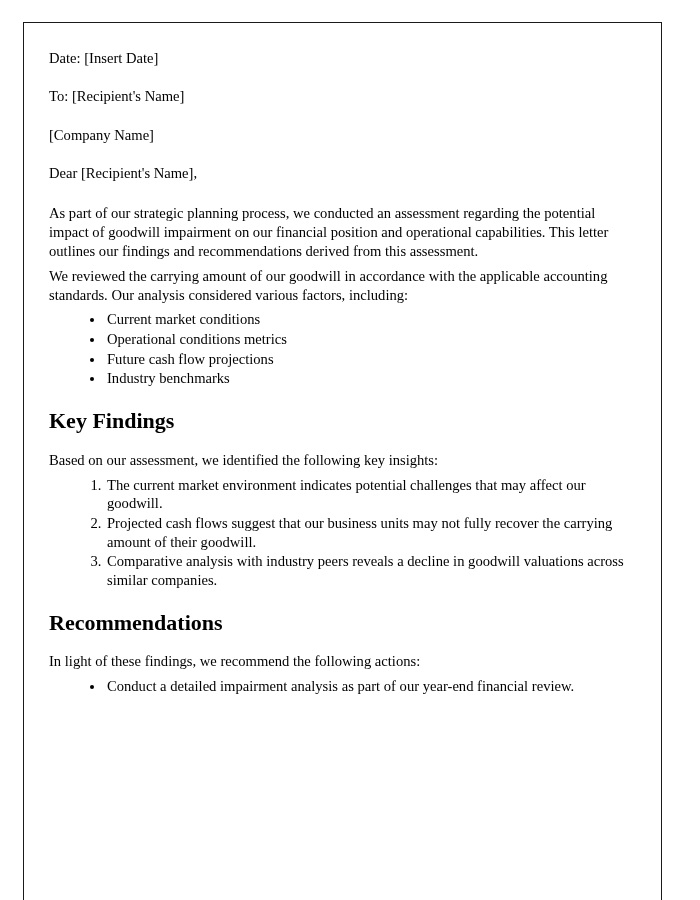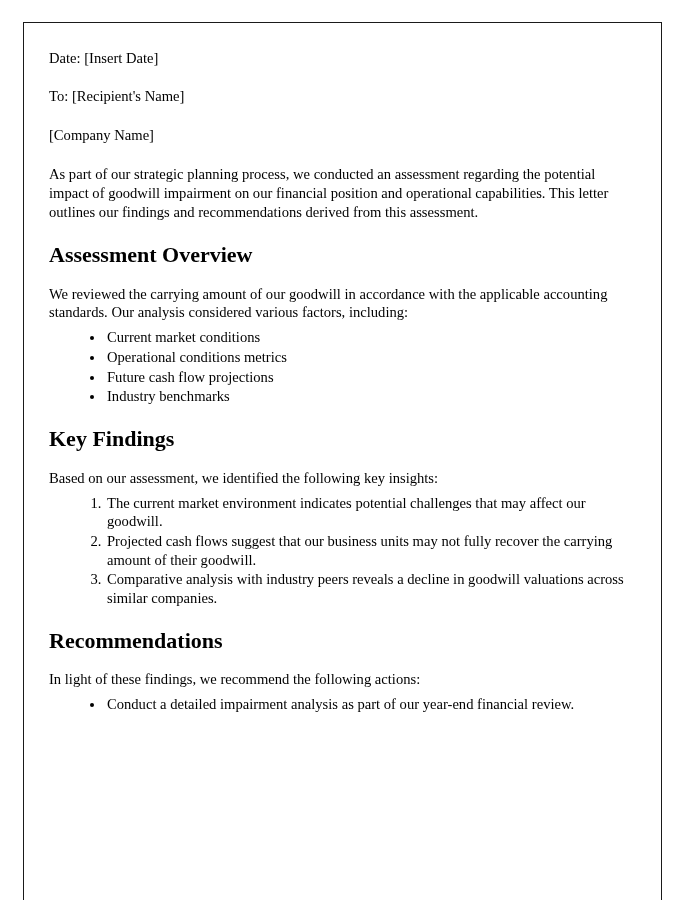--- a/index.html
+++ b/index.html
@@ -73,26 +73,26 @@
 <body>
 
 <div class="page">
   <div class="page-inner">
 
 
     <div class="intro-block">
       <p class="body-line">Date: [Insert Date]</p>
       <p class="body-line">To: [Recipient's Name]</p>
       <p class="body-line">[Company Name]</p>
+      <p class="body-line">Dear [Recipient's Name],</p>
     </div>
 
     <p class="body-para">As part of our strategic planning process, we conducted an assessment regarding the potential impact of goodwill impairment on our financial position and operational capabilities. This letter outlines our findings and recommendations derived from this assessment.</p>
 
     <section>
-      <h2 class="section-heading">Assessment Overview</h2>
       <p class="body-para">We reviewed the carrying amount of our goodwill in accordance with the applicable accounting standards. Our analysis considered various factors, including:</p>
       <ul class="doc-list">
         <li>Current market conditions</li>
         <li>Operational conditions metrics</li>
         <li>Future cash flow projections</li>
         <li>Industry benchmarks</li>
       </ul>
     </section>
 
     <section>

